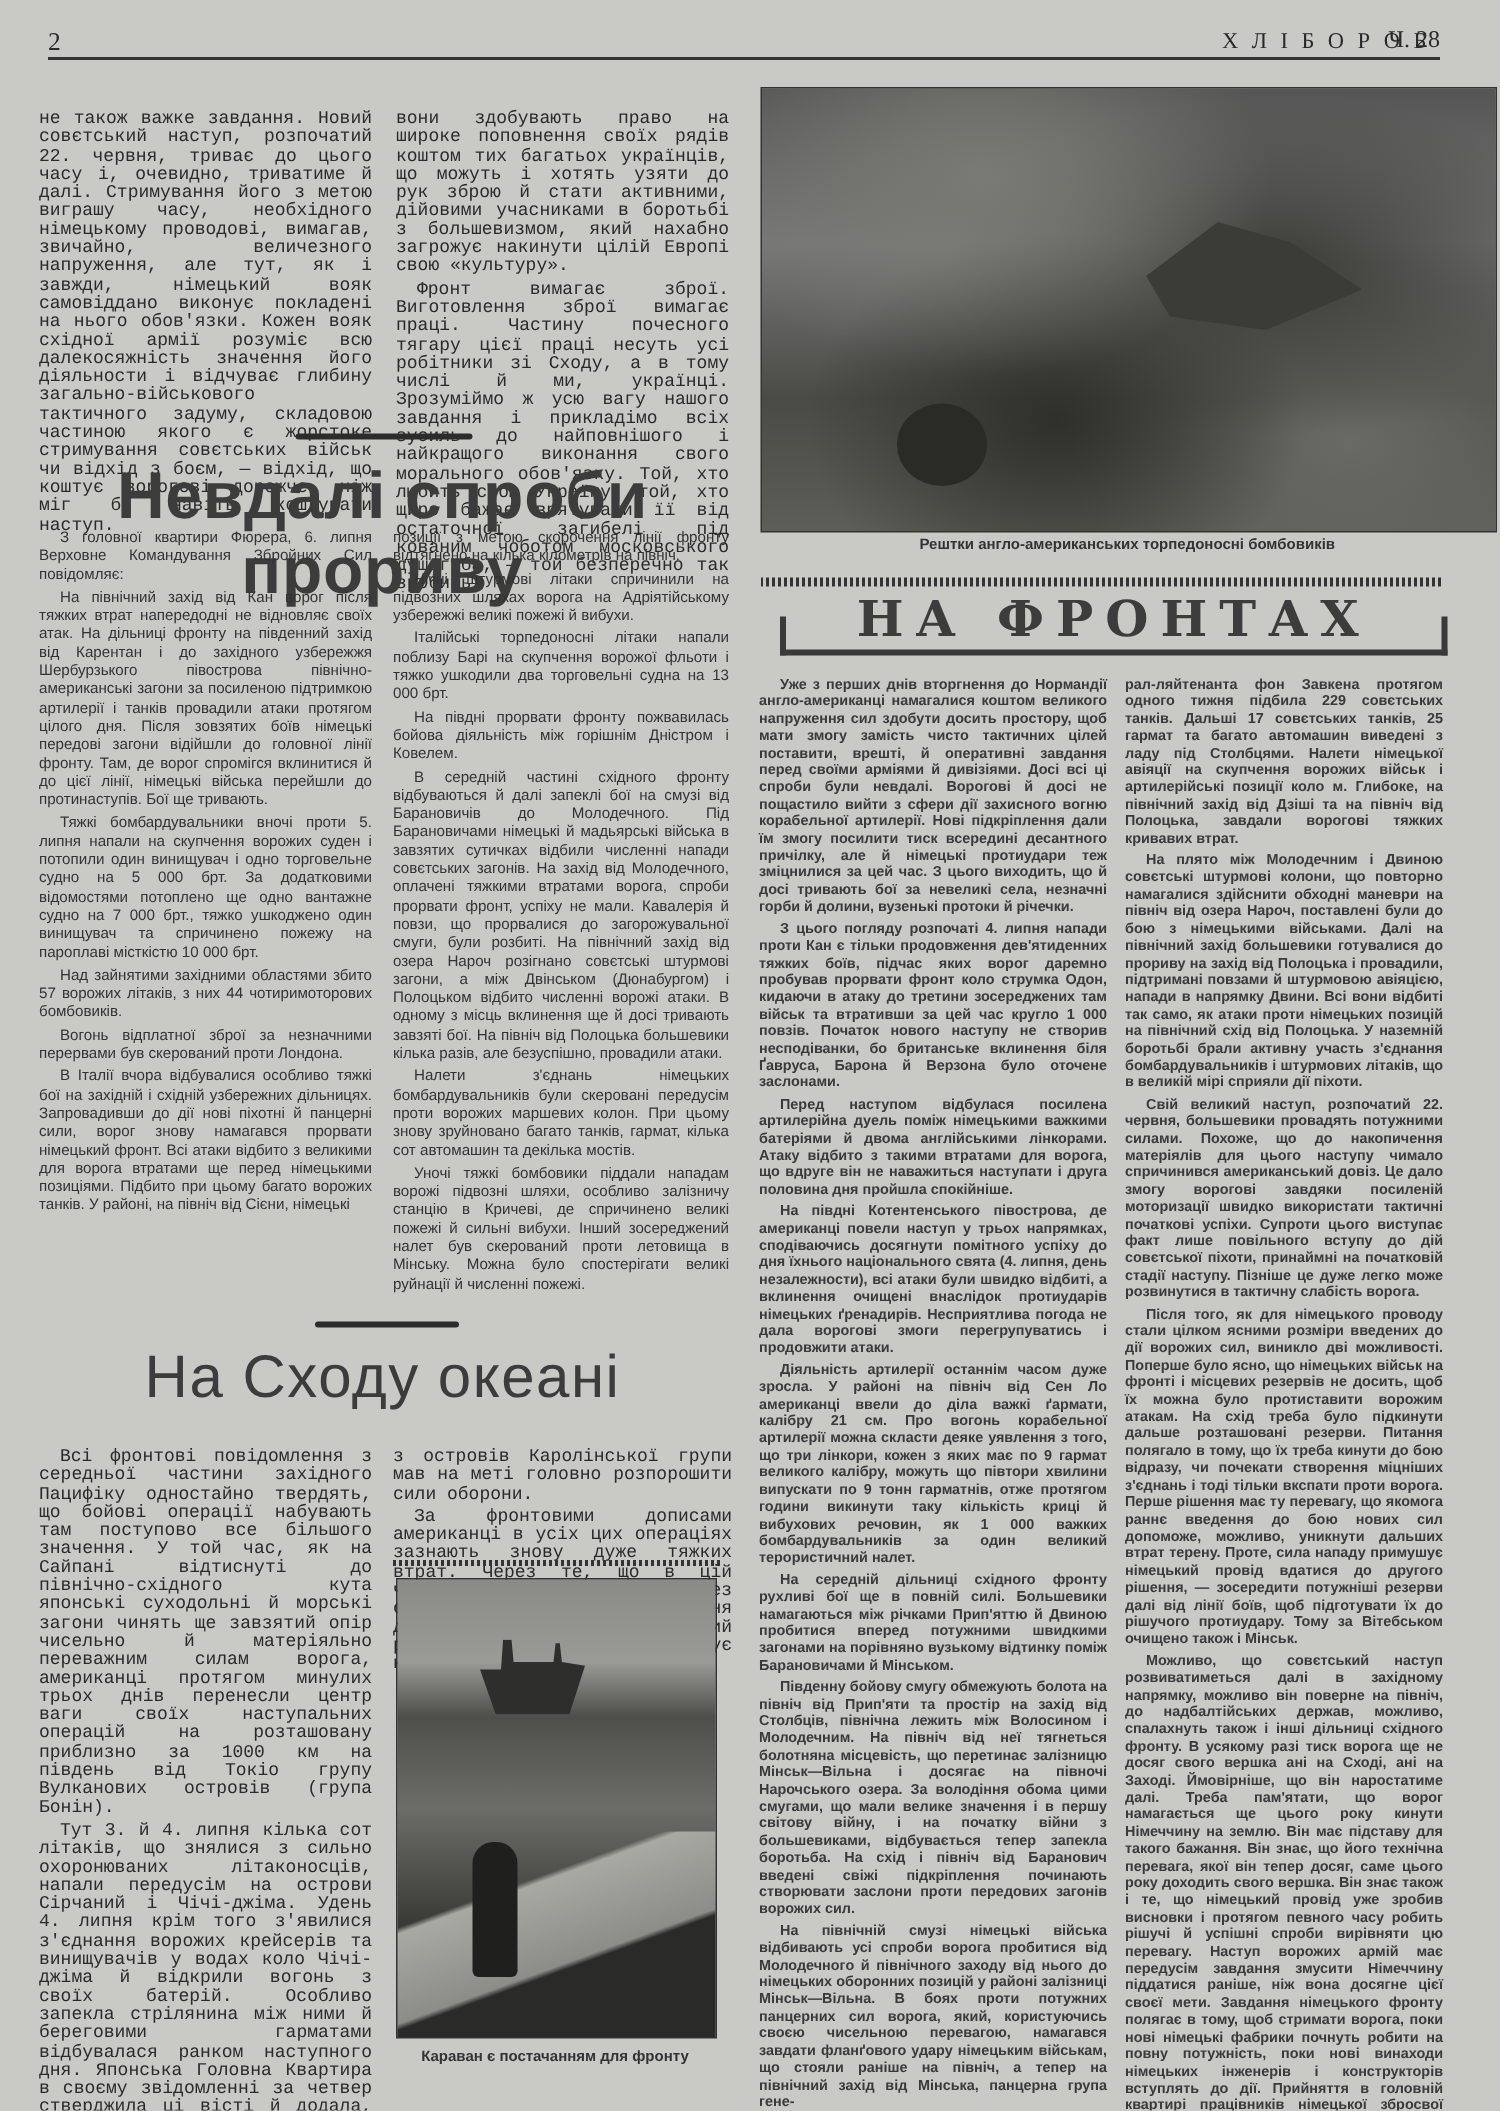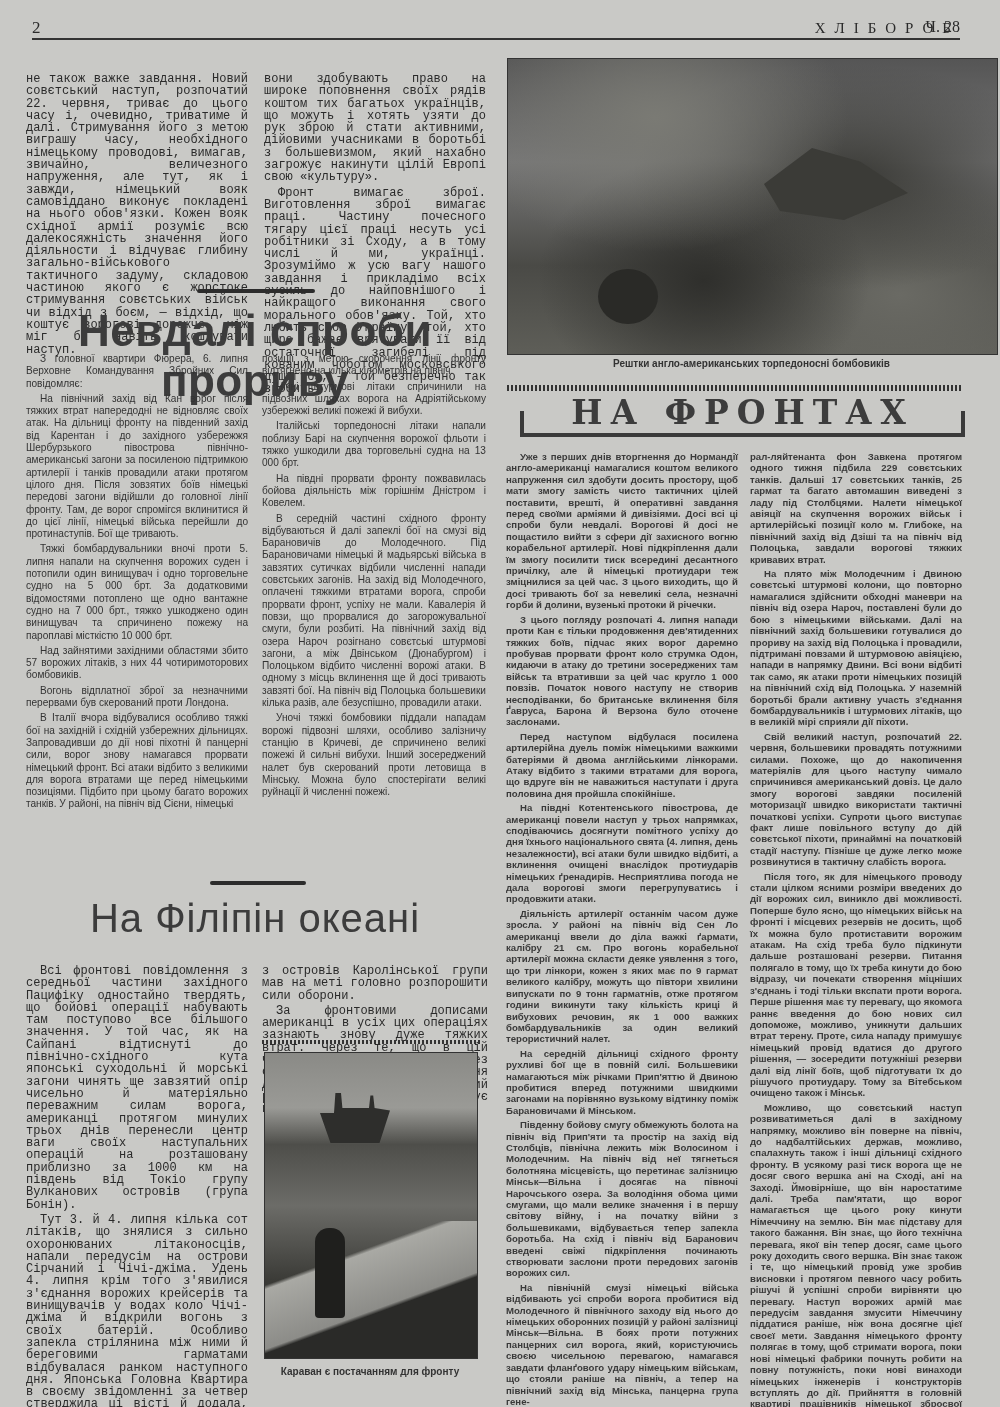--- a/index.html
+++ b/index.html
@@ -85,20 +85,21 @@
     <p>Над зайнятими західними областями збито 57 ворожих літаків, з них 44 чотиримоторових бомбовиків.</p>
     <p>Вогонь відплатної зброї за незначними перервами був скерований проти Лондона.</p>
     <p>В Італії вчора відбувалися особливо тяжкі бої на західній і східній узбережних дільницях. Запровадивши до дії нові піхотні й панцерні сили, ворог знову намагався прорвати німецький фронт. Всі атаки відбито з великими для ворога втратами ще перед німецькими позиціями. Підбито при цьому багато ворожих танків. У районі, на північ від Сієни, німецькі</p>
   </div>
   <div class="col sans" style="left:262px; top:353px; width:224px;">
     <p style="text-indent:0">позиції з метою скорочення лінії фронту відтягнено на кілька кілометрів на північ.</p>
     <p>Нічні штурмові літаки спричинили на підвозних шляхах ворога на Адріятійському узбережжі великі пожежі й вибухи.</p>
     <p>Італійські торпедоносні літаки напали поблизу Барі на скупчення ворожої фльоти і тяжко ушкодили два торговельні судна на 13 000 брт.</p>
     <p>На півдні прорвати фронту пожвавилась бойова діяльність між горішнім Дністром і Ковелем.</p>
     <p>В середній частині східного фронту відбуваються й далі запеклі бої на смузі від Барановичів до Молодечного. Під Барановичами німецькі й мадьярські війська в завзятих сутичках відбили численні напади совєтських загонів. На захід від Молодечного, оплачені тяжкими втратами ворога, спроби прорвати фронт, успіху не мали. Кавалерія й повзи, що прорвалися до загорожувальної смуги, були розбиті. На північний захід від озера Нароч розігнано совєтські штурмові загони, а між Двінськом (Дюнабургом) і Полоцьком відбито численні ворожі атаки. В одному з місць вклинення ще й досі тривають завзяті бої. На північ від Полоцька большевики кілька разів, але безуспішно, провадили атаки.</p>
+    <p>Налети з'єднань німецьких бомбардувальників були скеровані передусім проти ворожих маршевих колон. При цьому знову зруйновано багато танків, гармат, кілька сот автомашин та декілька мостів.</p>
     <p>Уночі тяжкі бомбовики піддали нападам ворожі підвозні шляхи, особливо залізничу станцію в Кричеві, де спричинено великі пожежі й сильні вибухи. Інший зосереджений налет був скерований проти летовища в Мінську. Можна було спостерігати великі руйнації й численні пожежі.</p>
   </div>
 
   <div class="bar" style="left:210px; top:881px; width:96px;"></div>
 
   <div class="photo photo1">
     <div class="debris"></div>
     <div class="debris2"></div>
   </div>
   <div class="caption" style="left:507px; top:358px; width:489px;">Рештки англо-американських торпедоносні бомбовиків</div>
@@ -120,21 +121,21 @@
     <p>На північній смузі німецькі війська відбивають усі спроби ворога пробитися від Молодечного й північного заходу від нього до німецьких оборонних позицій у районі залізниці Мінськ—Вільна. В боях проти потужних панцерних сил ворога, який, користуючись своєю чисельною перевагою, намагався завдати фланґового удару німецьким військам, що стояли раніше на північ, а тепер на північний захід від Мінська, панцерна група гене-</p>
   </div>
   <div class="col sans-light" style="left:750px; top:451px; width:212px;">
     <p style="text-indent:0">рал-ляйтенанта фон Завкена протягом одного тижня підбила 229 совєтських танків. Дальші 17 совєтських танків, 25 гармат та багато автомашин виведені з ладу під Столбцями. Налети німецької авіяції на скупчення ворожих військ і артилерійські позиції коло м. Глибоке, на північний захід від Дзіші та на північ від Полоцька, завдали ворогові тяжких кривавих втрат.</p>
     <p>На плято між Молодечним і Двиною совєтські штурмові колони, що повторно намагалися здійснити обходні маневри на північ від озера Нароч, поставлені були до бою з німецькими військами. Далі на північний захід большевики готувалися до прориву на захід від Полоцька і провадили, підтримані повзами й штурмовою авіяцією, напади в напрямку Двини. Всі вони відбиті так само, як атаки проти німецьких позицій на північний схід від Полоцька. У наземній боротьбі брали активну участь з'єднання бомбардувальників і штурмових літаків, що в великій мірі сприяли дії піхоти.</p>
     <p>Свій великий наступ, розпочатий 22. червня, большевики провадять потужними силами. Похоже, що до накопичення матеріялів для цього наступу чимало спричинився американський довіз. Це дало змогу ворогові завдяки посиленій моторизації швидко використати тактичні початкові успіхи. Супроти цього виступає факт лише повільного вступу до дій совєтської піхоти, принаймні на початковій стадії наступу. Пізніше це дуже легко може розвинутися в тактичну слабість ворога.</p>
     <p>Після того, як для німецького проводу стали цілком ясними розміри введених до дії ворожих сил, виникло дві можливості. Поперше було ясно, що німецьких військ на фронті і місцевих резервів не досить, щоб їх можна було протиставити ворожим атакам. На схід треба було підкинути дальше розташовані резерви. Питання полягало в тому, що їх треба кинути до бою відразу, чи почекати створення міцніших з'єднань і тоді тільки вкспати проти ворога. Перше рішення має ту перевагу, що якомога раннє введення до бою нових сил допоможе, можливо, уникнути дальших втрат терену. Проте, сила нападу примушує німецький провід вдатися до другого рішення, — зосередити потужніші резерви далі від лінії боїв, щоб підготувати їх до рішучого протиудару. Тому за Вітебськом очищено також і Мінськ.</p>
     <p>Можливо, що совєтський наступ розвиватиметься далі в західному напрямку, можливо він поверне на північ, до надбалтійських держав, можливо, спалахнуть також і інші дільниці східного фронту. В усякому разі тиск ворога ще не досяг свого вершка ані на Сході, ані на Заході. Ймовірніше, що він наростатиме далі. Треба пам'ятати, що ворог намагається ще цього року кинути Німеччину на землю. Він має підставу для такого бажання. Він знає, що його технічна перевага, якої він тепер досяг, саме цього року доходить свого вершка. Він знає також і те, що німецький провід уже зробив висновки і протягом певного часу робить рішучі й успішні спроби вирівняти цю перевагу. Наступ ворожих армій має передусім завдання змусити Німеччину піддатися раніше, ніж вона досягне цієї своєї мети. Завдання німецького фронту полягає в тому, щоб стримати ворога, поки нові німецькі фабрики почнуть робити на повну потужність, поки нові винаходи німецьких інженерів і конструкторів вступлять до дії. Прийняття в головній квартирі працівників німецької збросвої промисловости й виступ Фюрера правлять за доказ, що німецький вояк це своє завдання виконає.</p>
   </div>
 
-  <div class="headline h-pacific">На Філіпін океані</div>
+  <div class="headline h-pacific">На Сходу океані</div>
   <div class="col serif" style="left:26px; top:945px; width:222px;">
     <p>Всі фронтові повідомлення з середньої частини західного Пацифіку одностайно твердять, що бойові операції набувають там поступово все більшого значення. У той час, як на Сайпані відтиснуті до північно-східного кута японські суходольні й морські загони чинять ще завзятий опір чисельно й матеріяльно переважним силам ворога, американці протягом минулих трьох днів перенесли центр ваги своїх наступальних операцій на розташовану приблизно за 1000 км на південь від Токіо групу Вулканових островів (група Бонін).</p>
     <p>Тут 3. й 4. липня кілька сот літаків, що знялися з сильно охоронюваних літаконосців, напали передусім на острови Сірчаний і Чічі-джіма. Удень 4. липня крім того з'явилися з'єднання ворожих крейсерів та винищувачів у водах коло Чічі-джіма й відкрили вогонь з своїх батерій. Особливо запекла стрілянина між ними й береговими гарматами відбувалася ранком наступного дня. Японська Головна Квартира в своєму звідомленні за четвер стверджила ці вісті й додала, що ворог стратив 4. липня 74 літаки, а японці — 30 машин і 5 суден.</p>
     <p>На цілу область островів групи Боніти, аж до Каролінських островів, поширилась цими днями бойова діяльність. Острови Ґуам, Тиніан, Рота й Паґан з групи Маріянських островів були бомбардовані 5. липня з американських літаків. Особливо великий напад вчинений на Ґуам, колишній цілпорний пункт американців на шляху до Філіпін. Приблизно 120 літаків бомбардували острів з повітря, а кілька винищувачів обстрілювали його з моря. Попереднього дня в нападі на цю важливу базу взяли участь майже 200 машин. Напад на один</p>
   </div>
   <div class="col serif" style="left:262px; top:945px; width:226px;">
     <p style="text-indent:0">з островів Каролінської групи мав на меті головно розпорошити сили оборони.</p>
     <p>За фронтовими дописами американці в усіх цих операціях зазнають знову дуже тяжких втрат. Через те, що в цій частині Тихого океану вони, без сумніву, мають до розпорядження дуже потужні сили, дальший розвиток подій тут заслуговує на найбільшу увагу.</p>
   </div>
   <div class="wavy" style="left:262px; top:1040px; width:220px; height:4px;"></div>

